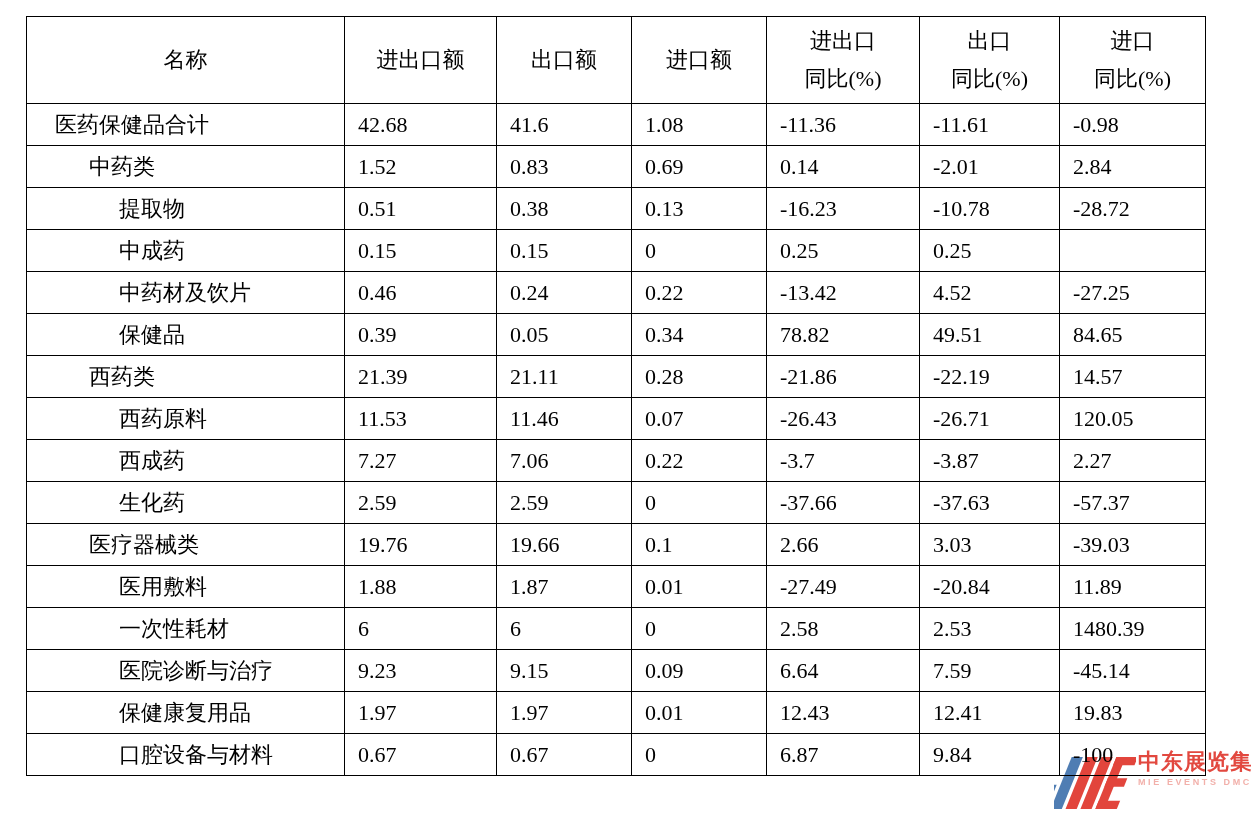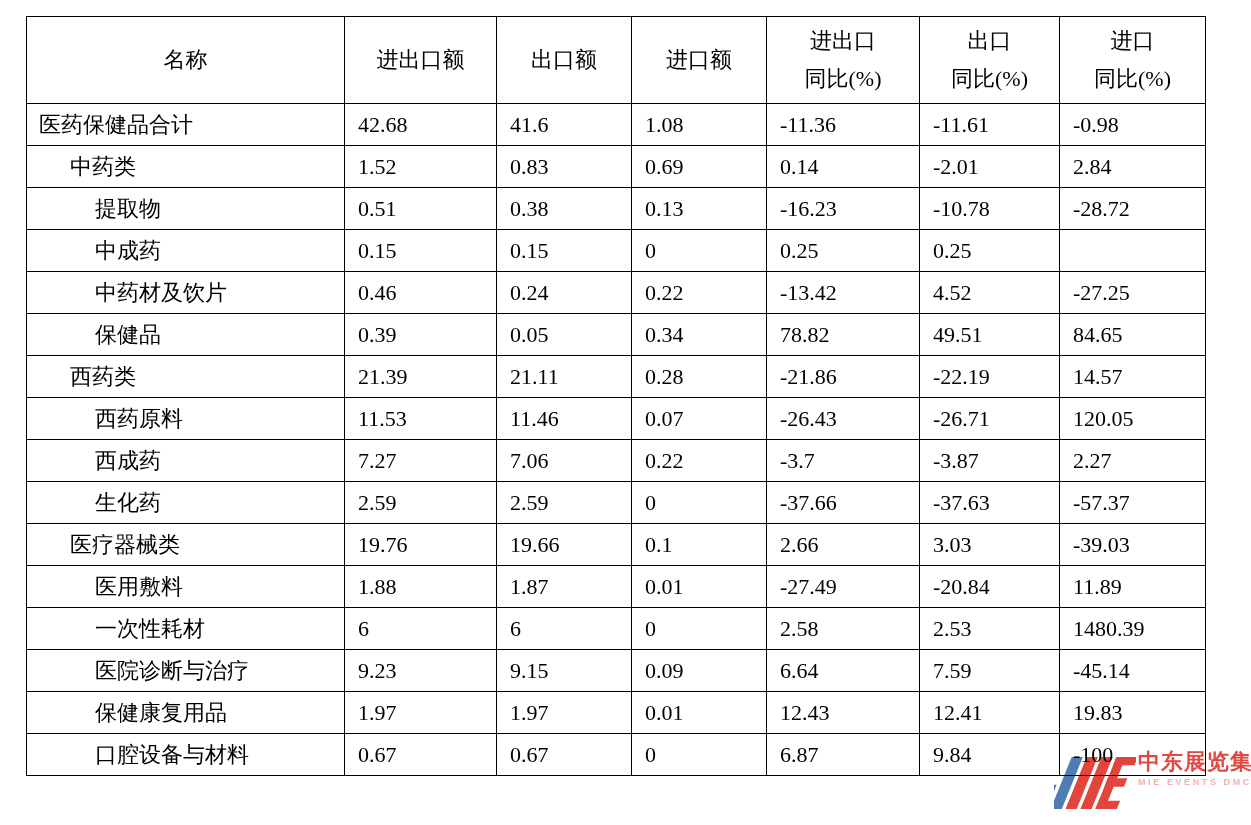--- a/index.html
+++ b/index.html
@@ -18,23 +18,23 @@
     overflow:hidden;
   }
   .trade thead th{
     height:86px;text-align:center;vertical-align:middle;
     white-space:pre-line;line-height:1.75;padding:0;
   }
   .trade tbody td{
     height:41px;vertical-align:middle;white-space:nowrap;
     padding:0 0 0 13px;text-align:left;
   }
-  td.name-cell.ind-0{padding-left:12px}
-  td.name-cell.ind-1{padding-left:43px}
-  td.name-cell.ind-2{padding-left:68px}
+  td.name-cell.ind-0{padding-left:28px}
+  td.name-cell.ind-1{padding-left:62px}
+  td.name-cell.ind-2{padding-left:92px}
   .watermark{
     position:absolute;left:1054px;top:750px;
     display:flex;align-items:flex-start;
     mix-blend-mode:multiply;z-index:5;
   }
   .wm-logo{flex:0 0 auto;margin-top:6px}
   .wm-text{margin-left:2px;font-family:"Liberation Sans","DejaVu Sans",sans-serif}
   .brand-cn{font-size:22px;font-weight:bold;line-height:1.1;letter-spacing:1px;white-space:nowrap}
   .brand-en{font-size:9px;font-weight:bold;letter-spacing:2.6px;margin-top:3px;white-space:nowrap}
 </style>

